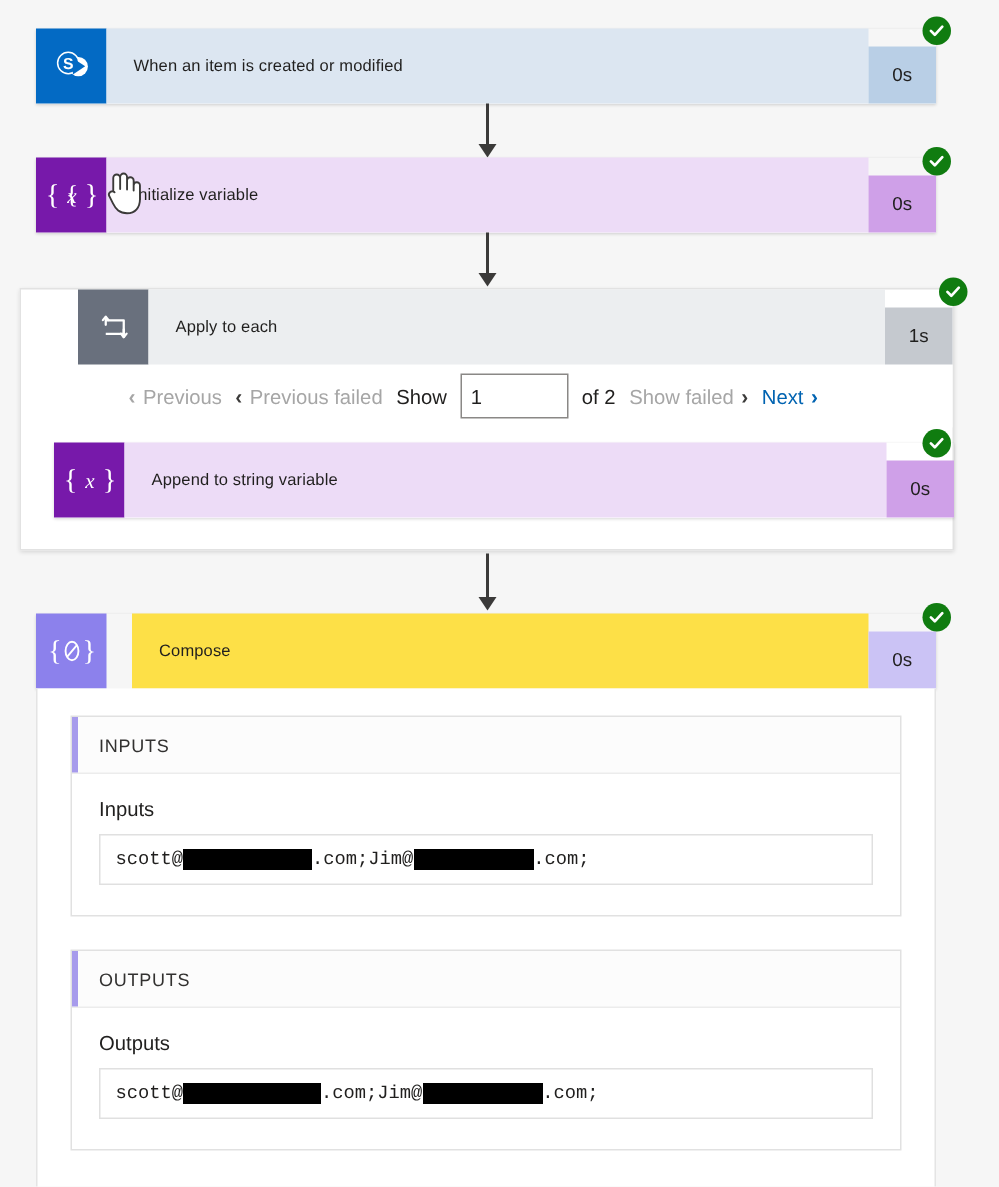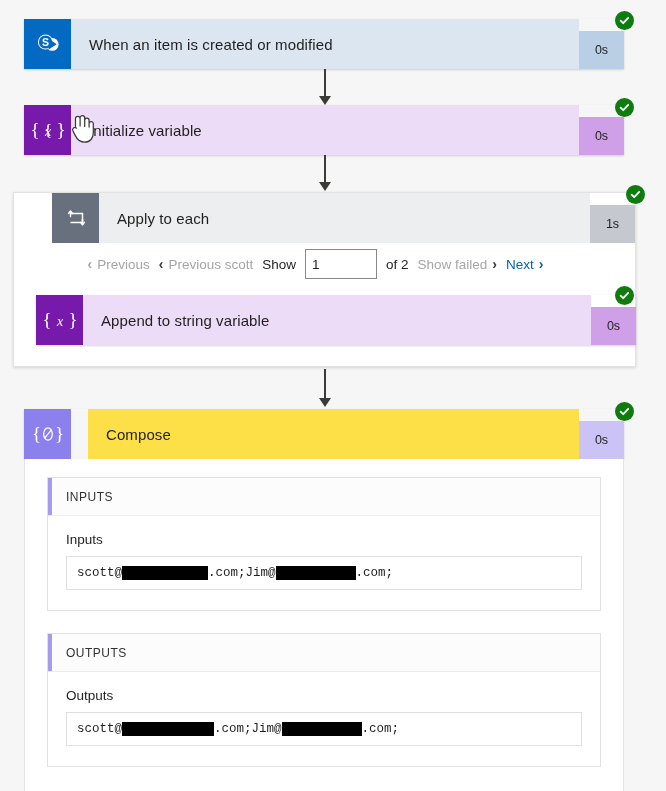--- a/index.html
+++ b/index.html
@@ -34,21 +34,21 @@
     display: flex;
     align-items: center;
     justify-content: center;
     color: #ffffff;
   }
   .card-title {
     flex: 1;
     display: flex;
     align-items: center;
     padding-left: 18px;
-    font-size: 15px;
+    font-size: 11px;
     color: #201f1e;
     letter-spacing: .1px;
     white-space: nowrap;
     overflow: hidden;
   }
   .card-duration {
     width: 45px;
     min-width: 45px;
     display: flex;
     align-items: center;
@@ -300,21 +300,21 @@
 
     <div class="scope-body">
 
       <div class="pager">
         <div class="pager-link pager-disabled">
           <span class="chev">‹</span>
           <span>Previous</span>
         </div>
         <div class="pager-link">
           <span class="chev chev-dark">‹</span>
-          <span class="pager-disabled">Previous scott</span>
+          <span class="pager-disabled">Previous failed</span>
         </div>
         <span class="pager-label">Show</span>
         <input class="pager-input" type="text" value="1" style="">
         <span class="pager-of">of 2</span>
         <div class="pager-link">
           <span class="pager-disabled">Show failed</span>
           <span class="chev chev-dark">›</span>
         </div>
         <div class="pager-link pager-enabled">
           <span>Next</span>

